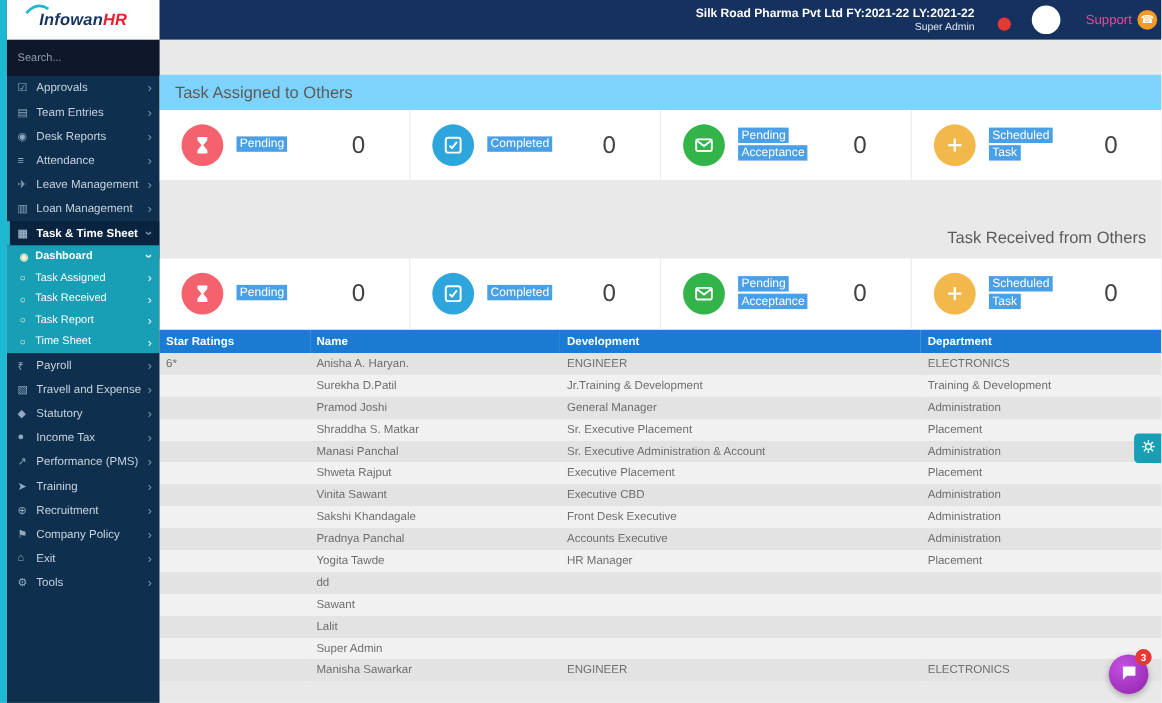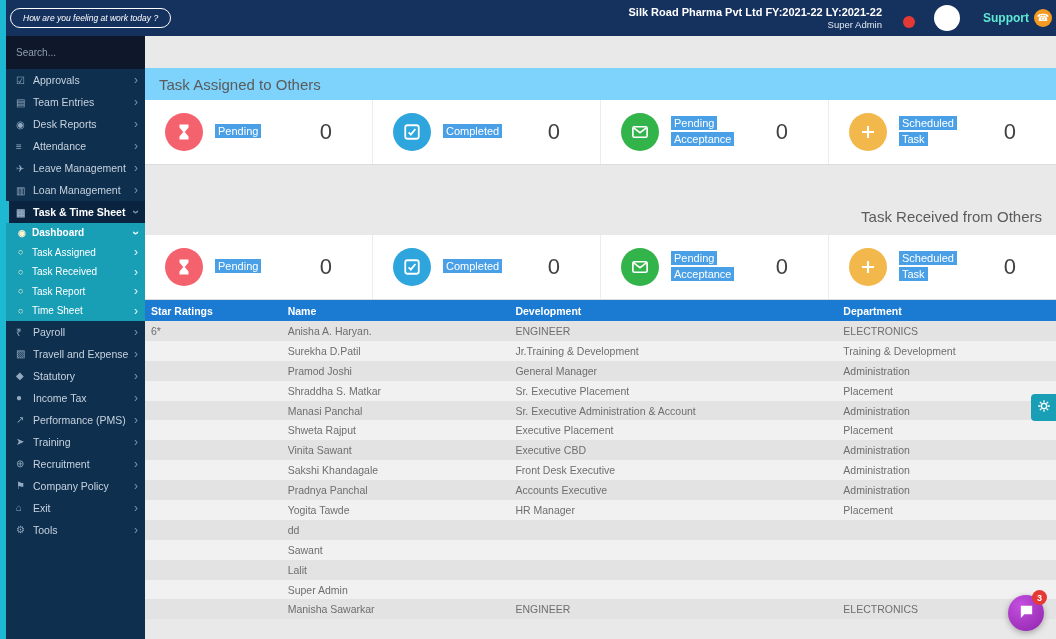--- a/index.html
+++ b/index.html
@@ -14,21 +14,21 @@
   .logo-main{font-size:15px;font-weight:bold;font-style:italic;color:#16325f;letter-spacing:.2px;}
   .logo-hr{font-size:15px;font-weight:bold;font-style:italic;color:var(--brand-red,#e8222d);}
   .mood-pill{margin-left:10px;background:transparent;border:1px solid #fff;border-radius:11px;color:#fff;font-size:8.5px;font-style:italic;padding:4px 12px;cursor:pointer;font-family:inherit;}
   .topbar-right{margin-left:auto;display:flex;align-items:center;gap:23px;padding-right:4px;}
   .company-block{text-align:right;line-height:1.3;}
   .company{font-size:11px;font-weight:bold;color:#fff;}
   .role{font-size:9.5px;color:#e2e8f2;}
   .notif-dot{width:12px;height:12px;border-radius:50%;background:var(--badge-red,#e53935);align-self:flex-end;margin:0 -4px 3px -2px;cursor:pointer;z-index:1;}
   .avatar{width:26px;height:26px;border-radius:50%;background:#fff;cursor:pointer;}
   .support{display:flex;align-items:center;gap:5px;cursor:pointer;}
-  .support-label{font-size:12px;font-weight:bold;color:#5eead4;}
+  .support-label{font-size:12px;font-weight:normal;color:#ec4899;}
   .support-icon{width:18px;height:18px;border-radius:50%;background:#f59a23;color:#fff;font-size:10px;display:flex;align-items:center;justify-content:center;}
 
   
   .sidebar{position:absolute;left:6px;top:36px;width:139px;bottom:0;background:var(--sidebar-bg,#0e2f4d);overflow:hidden;}
   .search{display:block;width:100%;box-sizing:border-box;background:#0f172a;border:none;outline:none;color:#9fb0c3;font-size:10px;padding:11px 10px;font-family:inherit;}
   .search::placeholder{color:#8d9fb3;}
   .menu-item{height:22px;display:flex;align-items:center;padding:0 7px 0 10px;color:#c7d2df;font-size:10.5px;cursor:pointer;}
   .mi-icon{width:17px;font-size:10px;color:#92a9c0;flex:0 0 17px;}
   .mi-label{flex:1;white-space:nowrap;overflow:hidden;}
   .mi-chevron{font-size:12px;color:#7e95ad;line-height:1;}
@@ -65,21 +65,27 @@
   .chat-fab{position:absolute;right:12px;bottom:8px;width:36px;height:36px;border:none;border-radius:50%;background:radial-gradient(circle at 35% 30%,#c44fe0,#8e24aa);display:flex;align-items:center;justify-content:center;cursor:pointer;z-index:6;box-shadow:0 2px 6px rgba(0,0,0,.3);}
   .chat-badge{position:absolute;top:-5px;right:-3px;min-width:15px;height:15px;border-radius:50%;background:var(--badge-red,#e53935);color:#fff;font-size:9px;display:flex;align-items:center;justify-content:center;font-weight:bold;}
 </style>
 </head>
 <body>
 
 <div class="app">
   <div class="edge-strip"></div>
 
   <header class="topbar">
-    <button class="mood-pill">How are you feeling at work today ?</button>
+    <div class="logo-box">
+      <svg class="logo-swoosh" width="24" height="10" viewBox="0 0 24 10">
+          <path d="M2 9 Q11 -2 22 5" stroke="#1db9d2" stroke-width="2.5" fill="none"></path>
+        </svg>
+      <span class="logo-main">Infowan</span>
+        <span class="logo-hr">HR</span>
+    </div>
     <div class="topbar-right">
       <div class="company-block">
         <div class="company">Silk Road Pharma Pvt Ltd FY:2021-22 LY:2021-22</div>
         <div class="role">Super Admin</div>
       </div>
       <span class="notif-dot"></span>
       <span class="avatar"></span>
       <div class="support">
         <span class="support-label">Support</span>
         <span class="support-icon">☎</span>

